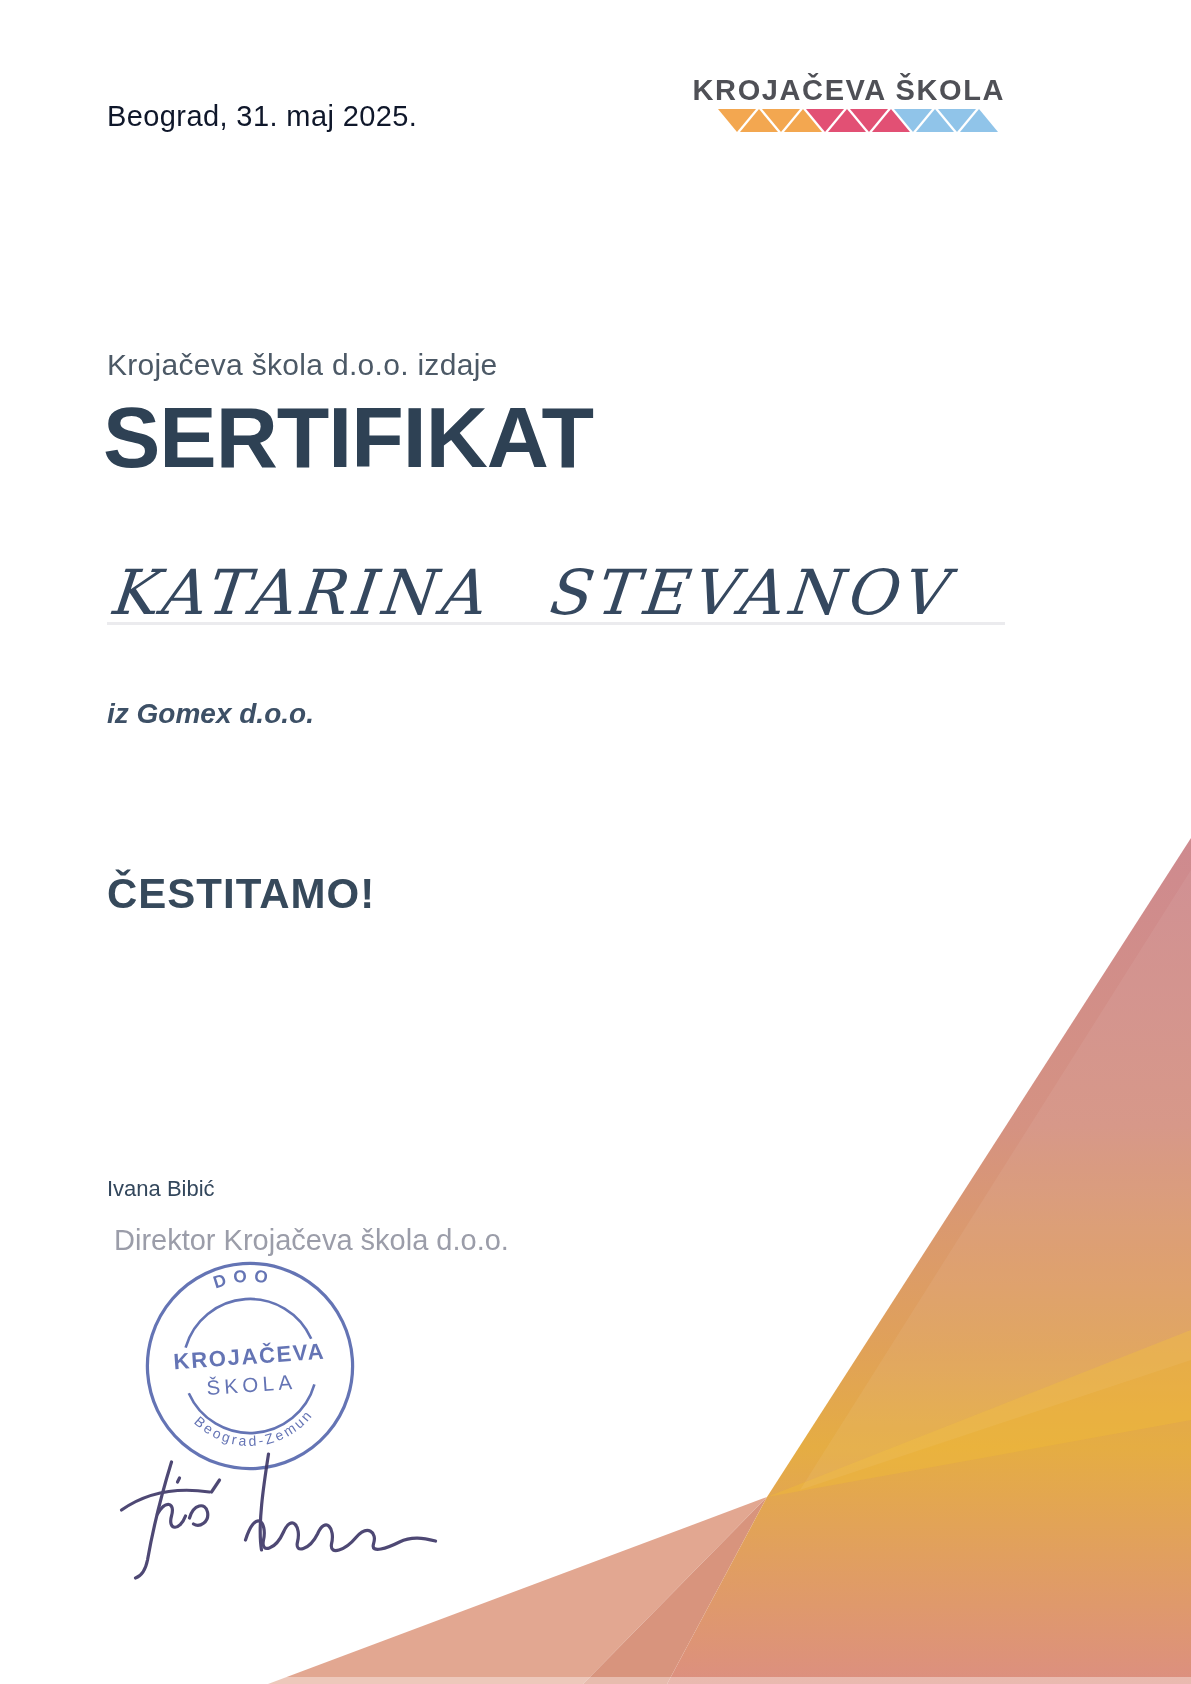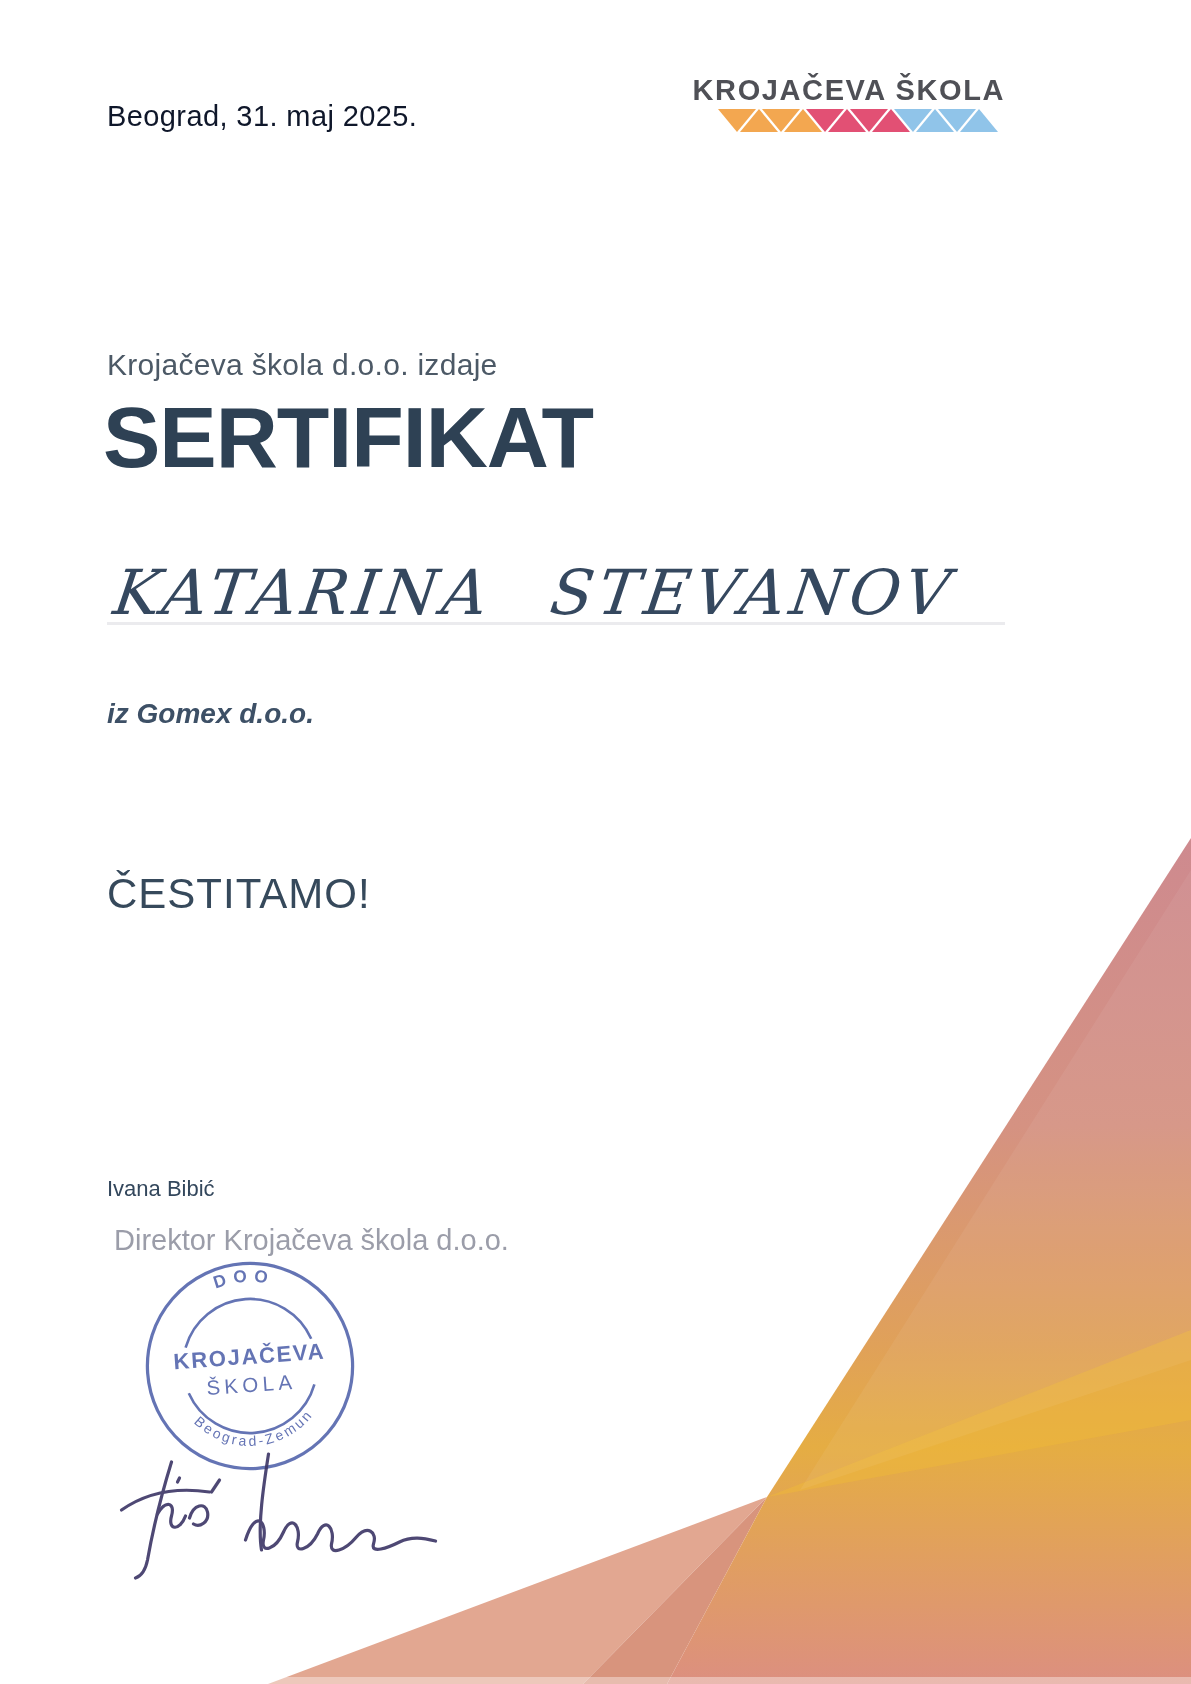--- a/index.html
+++ b/index.html
@@ -21,21 +21,21 @@
 
   .name-line{left:107px;top:622px;width:898px;height:3px;background:#EBEBEE;}
   .name-wrap{left:110px;top:548px;height:76px;display:flex;align-items:flex-end;}
   .name{
     font-family:"DejaVu Serif", serif;font-style:italic;font-size:62px;color:#35485F;
     letter-spacing:5px;word-spacing:34px;transform:skewX(-8deg);transform-origin:left bottom;
     white-space:nowrap;line-height:1;
   }
   .company{left:107px;top:698px;font-size:28px;font-style:italic;font-weight:700;color:#3D5066;}
 
-  .congrats{left:107px;top:870px;font-size:42px;font-weight:400;color:#36495B;letter-spacing:1px;}
+  .congrats{left:107px;top:870px;font-size:42px;font-weight:700;color:#36495B;letter-spacing:1px;}
   .body-par{left:107px;top:946px;width:960px;font-size:29px;line-height:46px;color:#9B9DA9;}
   .body-par .b{color:#84858F;font-weight:700;}
   .body-par .score{margin:0 7px;}
 
   .signer-name{left:107px;top:1176px;font-size:22px;font-weight:500;color:#33475C;}
   .signer-title{left:107px;top:1224px;font-size:29px;color:#9B9DA9;margin-left:7px;}
 
   .stamp{left:142px;top:1258px;width:216px;height:216px;filter:blur(.4px);opacity:.85;}
   .stamp text{font-family:"Liberation Sans", sans-serif;}
   .signature{left:103px;top:1446px;width:345px;height:150px;}

